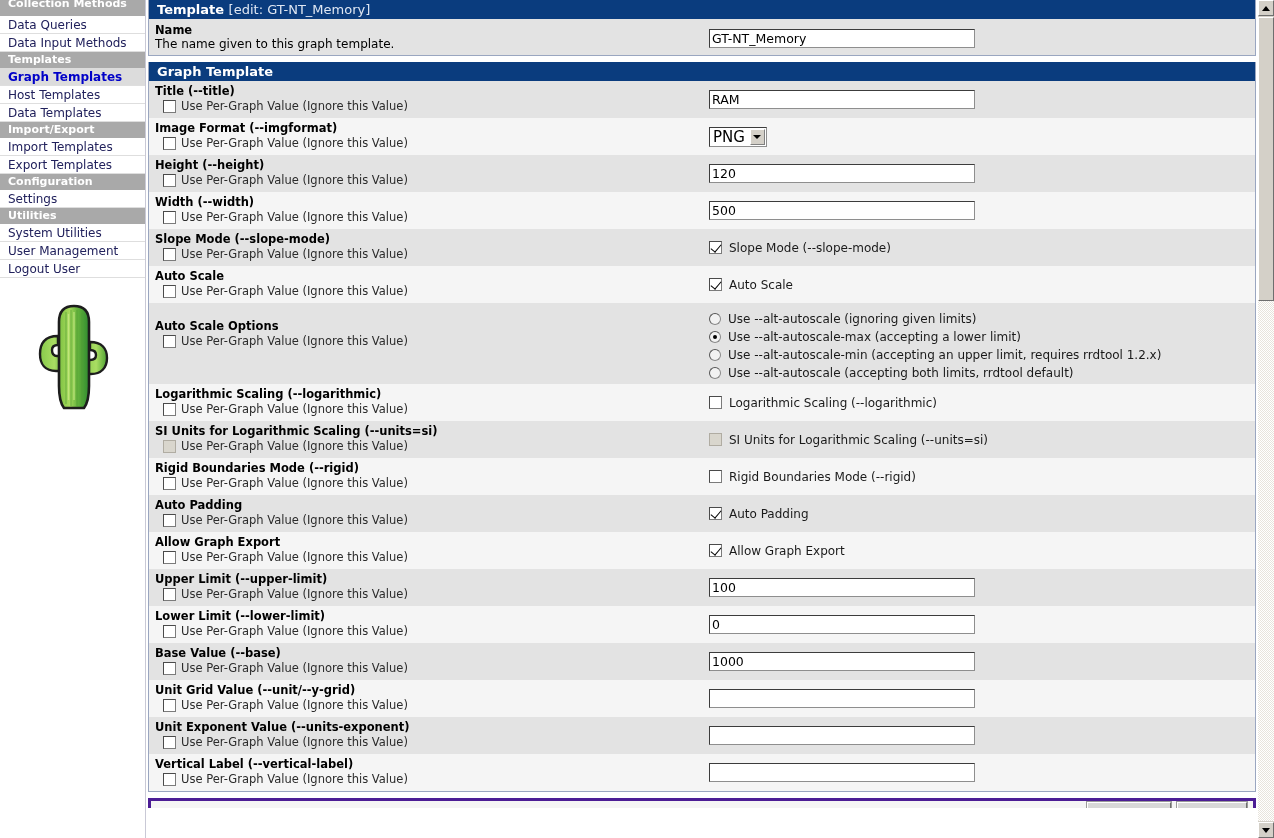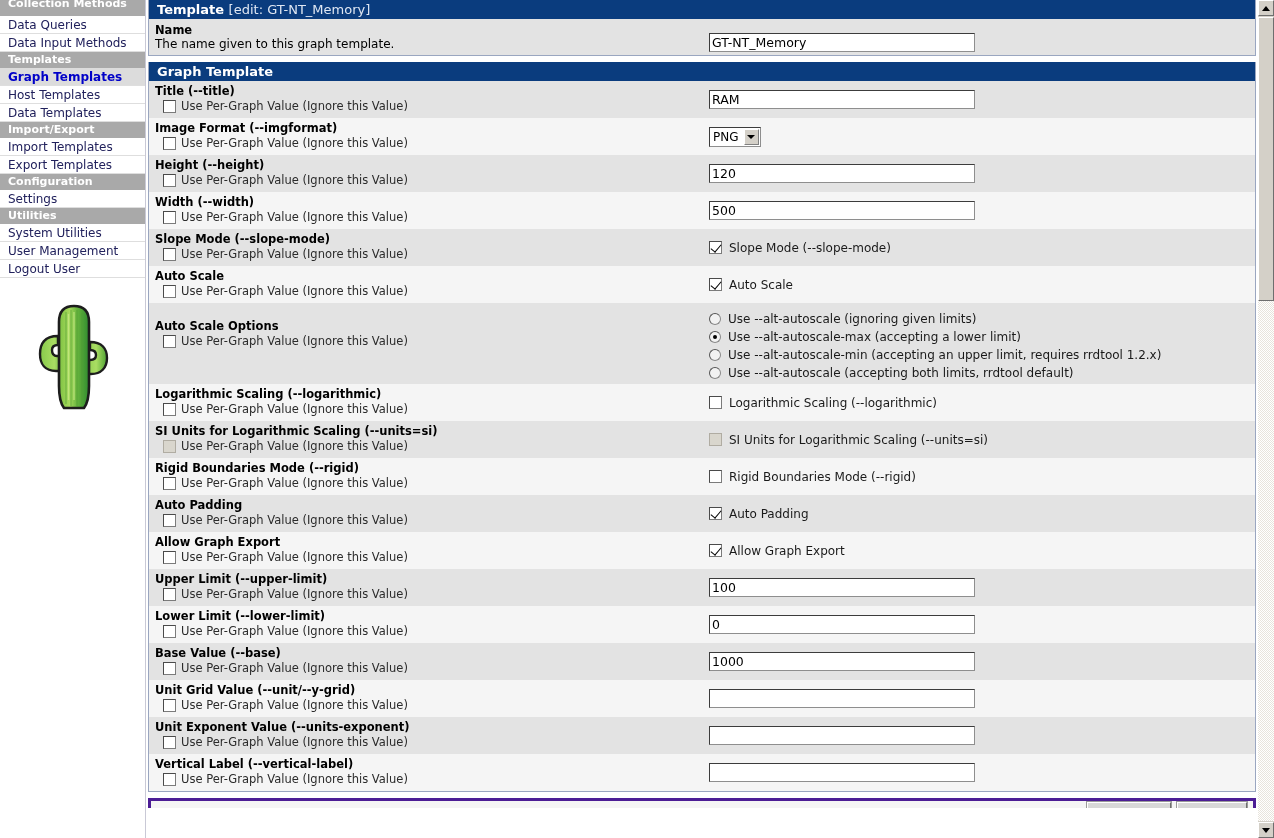--- a/index.html
+++ b/index.html
@@ -202,21 +202,21 @@
 
   
   .sel {
     height: 20px;
     border: 1px solid #8e8e8e;
     border-top: 1px solid #3c3c3c;
     border-left: 1px solid #3c3c3c;
     background: #ffffff;
     display: inline-flex;
     align-items: center;
-    font-size: 12px;
+    font-size: 15px;
     padding: 0 0 0 3px;
     cursor: pointer;
   }
   .sel .val { padding-right: 5px; color: #000; }
   .sel .arrow {
     width: 15px; height: 16px;
     background: #d4d0c8;
     border: 1px solid #ffffff;
     border-right-color: #808080;
     border-bottom-color: #808080;
@@ -366,21 +366,21 @@
     <div class="panel first">
       <div class="panel-header">
         <span>Template</span>
         <span class="sub">[edit: GT-NT_Memory]</span>
       </div>
       <div class="row odd" style="min-height:30px;">
         <div class="row-left" style="padding-top:4px;">
           <div class="field-label">Name</div>
           <div class="field-desc">The name given to this graph template.</div>
         </div>
-        <div class="row-right" style="padding-top:5px;align-items:flex-end;">
+        <div class="row-right" style="padding-top:5px;align-items:center;">
           <input class="txt" type="text" value="GT-NT_Memory" style="">
         </div>
       </div>
     </div>
 
     <div class="panel">
       <div class="panel-header">
         <span>Graph Template</span>
       </div>
       <div id="graph-rows">

